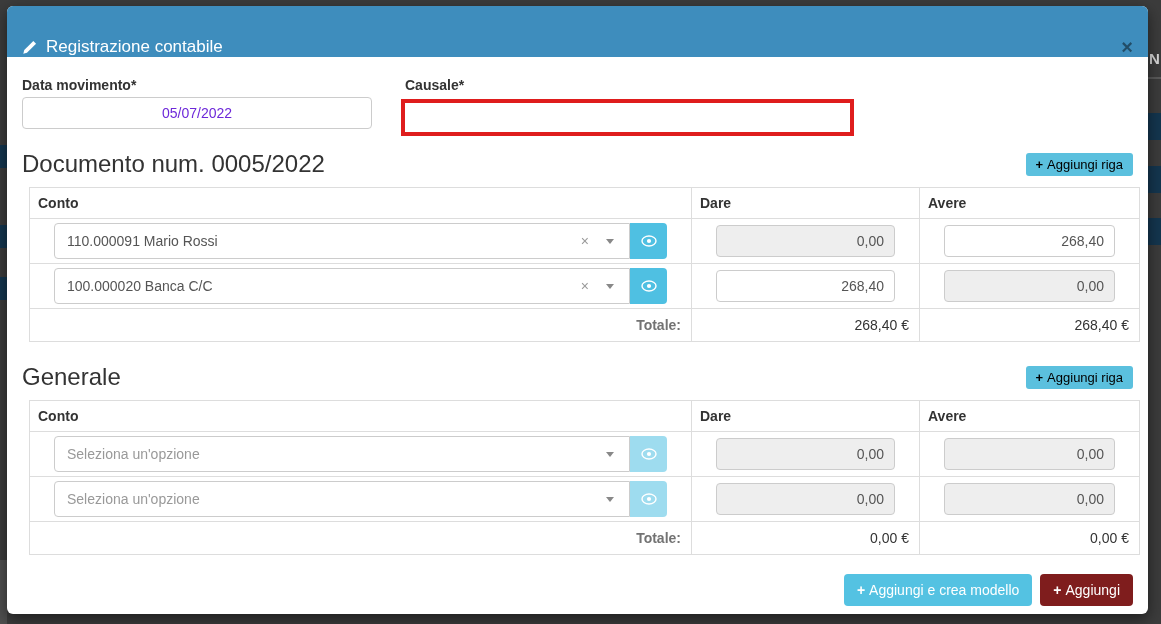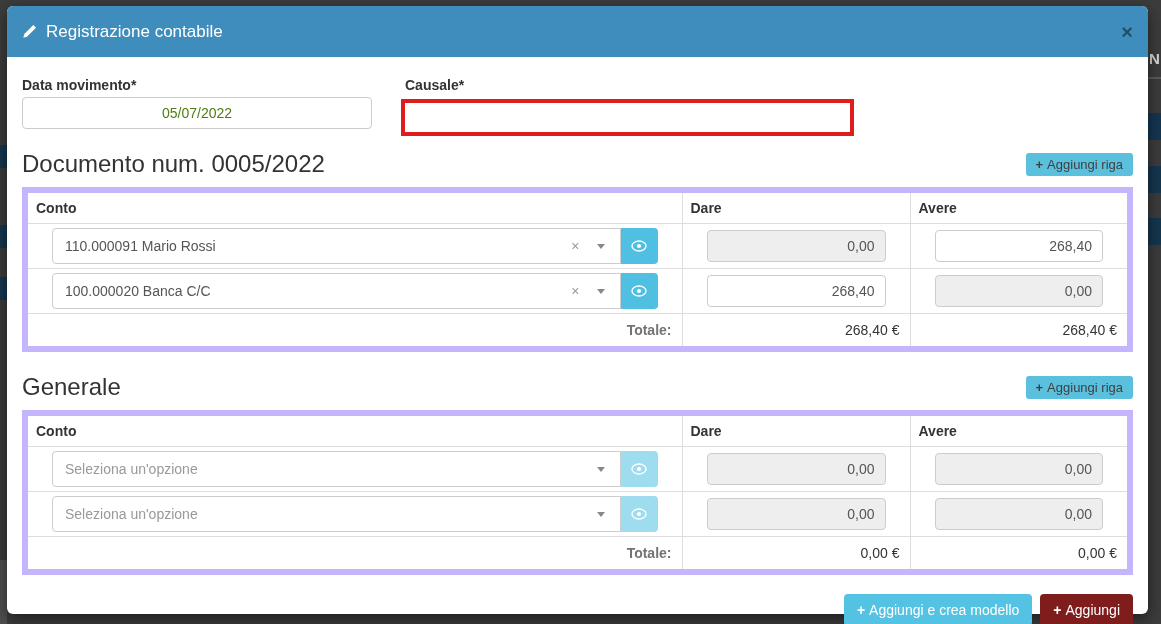--- a/index.html
+++ b/index.html
@@ -19,56 +19,56 @@
   .bg-light { position:absolute; background:#4f4f4f; }
 
   
   .modal {
     position:absolute; left:7px; top:6px; width:1141px; height:608px;
     background:#fff; border-radius:6px;
     box-shadow:0 5px 15px rgba(0,0,0,.5);
   }
   .modal-header {
     height:51px; background:#3e8dbd; border-radius:6px 6px 0 0;
-    display:flex; align-items:center; padding:0 15px; color:#fff;
+    display:flex; align-items:flex-end; padding:0 15px; color:#fff;
   }
   .modal-title { font-size:17px; display:flex; align-items:center; gap:9px; }
   .close-btn {
     margin-left:auto; background:none; border:none; cursor:pointer;
     font-size:20px; font-weight:bold; color:rgba(0,0,0,.45); line-height:1;
   }
   .modal-body { padding:20px 15px 0 15px; }
 
   
   .form-row { display:flex; gap:33px; }
   .fcol-date { width:350px; }
   .fcol-causale { flex:1; }
   .field-label { display:block; font-weight:bold; color:#333; margin-bottom:4px; font-size:14px; }
   .text-input {
     width:100%; height:32px; border:1px solid #ccc; border-radius:4px;
-    font-family:inherit; font-size:14px; color:#4d7c0f; padding:0 12px; background:#fff; outline:none;
+    font-family:inherit; font-size:14px; color:#6d28d9; padding:0 12px; background:#fff; outline:none;
   }
   .center-text { text-align:center; }
 
   
   .annotation-box {
     position:absolute; left:401px; top:99px; width:453px; height:37px;
     border:4px solid #df1d1d; z-index:40; pointer-events:none;
   }
 
   
   .section-head { display:flex; justify-content:space-between; align-items:center; margin-top:21px; margin-bottom:9px; }
   .section-title { font-size:24px; font-weight:400; color:#333; }
   .btn-add-row {
-    background:#5bc0de; border:none; border-radius:3px; color:#404040;
+    background:#5bc0de; border:none; border-radius:3px; color:#000000;
     font-family:inherit; font-size:13px; padding:4px 10px; cursor:pointer;
   }
   .plus-glyph { font-weight:bold; margin-right:4px; }
 
-  table { width:100%; border-collapse:collapse; border:6px solid #c4b5fd; table-layout:fixed; }
+  table { width:100%; border-collapse:collapse; border:1px solid #c4b5fd; table-layout:fixed;margin-left:7px; }
   th, td { border:1px solid #ddd; }
   th { text-align:left; padding:7px 8px; font-size:14px; color:#333; }
   td { padding:4px 24px; vertical-align:middle; }
   col.c-conto { width:auto; }
   col.c-dare  { width:228px; }
   col.c-avere { width:220px; }
 
   
   .sel-group { display:flex; height:36px; }
   .sel-box {

